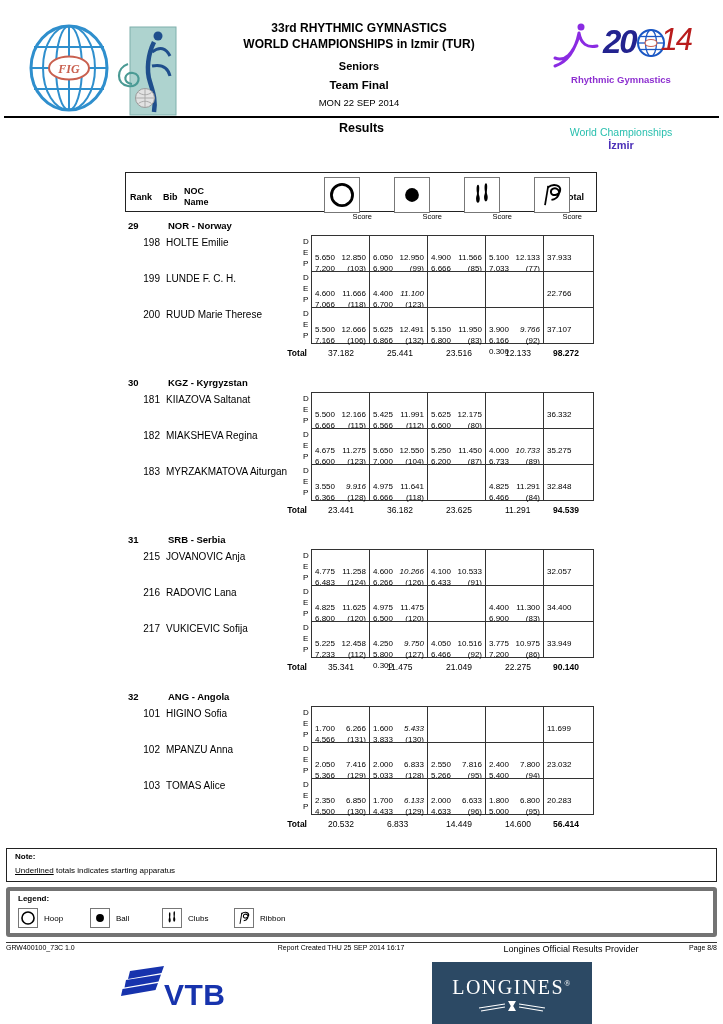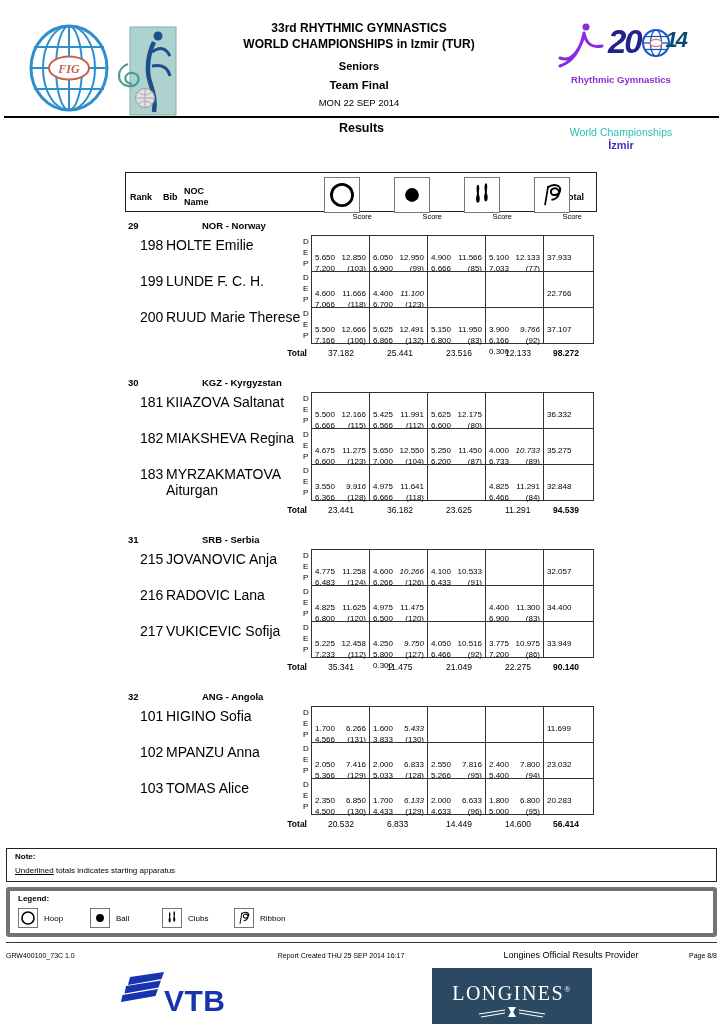--- a/index.html
+++ b/index.html
@@ -9,43 +9,43 @@
   .fig-logo{position:absolute;left:28px;top:24px;}
   .izmir-emblem{position:absolute;left:114px;top:26px;}
   .titles{position:absolute;left:190px;right:195px;top:20px;text-align:center;}
   .t1{font-weight:bold;font-size:12px;line-height:16px;}
   .t2{font-weight:bold;font-size:11px;margin-top:8px;}
   .t3{font-weight:bold;font-size:11.5px;margin-top:7px;}
   .t4{font-size:9.5px;margin-top:6px;}
   .logo2014{position:absolute;right:6px;top:20px;width:192px;text-align:center;}
   .l2014row{display:flex;align-items:flex-start;justify-content:center;height:54px;}
   .n20{font-weight:bold;font-style:italic;font-size:33px;line-height:44px;color:#23238f;letter-spacing:-2px;}
-  .n14{font-weight:bold;font-style:italic;font-size:22px;line-height:40px;color:#0c4a6e;margin-left:-5px;letter-spacing:-2px;}
+  .n14{font-weight:normal;font-style:italic;font-size:31px;line-height:40px;color:#b91c1c;margin-left:-5px;letter-spacing:-2px;}
   .lg1{font-size:9.5px;font-weight:bold;color:#8d2fd0;line-height:12px;}
   .lg2{font-size:10.5px;color:#28bfae;line-height:13px;margin-top:40px;}
   .lg3{font-size:11px;font-weight:bold;color:#4b2fb8;line-height:13px;}
   .rule{position:absolute;left:4px;right:4px;top:116px;border-top:2px solid #000;}
   .results-title{position:absolute;left:0;right:0;top:121px;text-align:center;font-weight:bold;font-size:12.5px;}
   
   .content{position:absolute;left:0;top:170px;width:723px;}
   .thead{position:relative;margin:2px 0 0 125px;width:472px;height:40px;border:1px solid #222;box-sizing:border-box;}
   .h-rank{position:absolute;left:4px;top:19px;font-weight:bold;font-size:9px;}
   .h-bib{position:absolute;left:37px;top:19px;font-weight:bold;font-size:9px;}
   .h-nocname{position:absolute;left:58px;top:13px;font-weight:bold;font-size:9px;line-height:11px;}
   .iconbox{position:absolute;top:4px;width:36px;height:36px;border:1px solid #777;box-sizing:border-box;
            display:flex;align-items:center;justify-content:center;background:#fff;}
   .scorelbl{position:absolute;top:39px;font-size:7.5px;width:44px;text-align:right;}
   .h-total{position:absolute;right:12px;top:19px;font-weight:bold;font-size:9px;}
   #teams{margin-top:8px;}
   .team{margin-left:125px;margin-bottom:17px;}
-  .team-head{display:flex;font-size:9.5px;font-weight:bold;height:13px;margin-bottom:2px;gap:34px;}
+  .team-head{display:flex;font-size:9.5px;font-weight:bold;height:13px;margin-bottom:2px;}
   .team-rank{width:43px;padding-left:3px;box-sizing:border-box;}
   .grow{display:flex;margin-top:-1px;}
   .rows .grow:first-child{margin-top:0;}
-  .gcol{width:178px;box-sizing:border-box;padding-left:15px;padding-top:2px;font-size:14px;display:flex;}
+  .gcol{width:178px;box-sizing:border-box;padding-left:15px;padding-top:2px;font-size:10px;display:flex;}
   .gbib{width:20px;text-align:right;margin-right:6px;}
   .dep{width:8px;font-size:8px;line-height:11px;padding-top:1px;}
   .cells{display:flex;}
   .cell{width:59px;height:37px;border:1px solid #333;box-sizing:border-box;margin-left:-1px;
         padding:16px 3px;font-size:8px;line-height:11px;background:#fff;}
   .cell:first-child{margin-left:0;}
   .cell.tot{width:51px;}
   .ln{display:flex;justify-content:space-between;height:11px;}
   .it{font-style:italic;}
   .trow{display:flex;margin-top:4px;font-size:8.5px;height:12px;}
@@ -53,21 +53,21 @@
   .tval{width:59px;padding-left:17px;box-sizing:border-box;}
   .tteam{width:51px;padding-left:6px;box-sizing:border-box;font-weight:bold;}
   
   .notebox{margin:16px 6px 0 6px;border:1px solid #222;border-radius:0;padding:3px 8px 6px;font-size:8px;}
   .nlabel{font-weight:bold;margin-bottom:5px;}
   .legendbox{margin:5px 6px 0 6px;border:4px solid #737373;border-radius:3px;padding:3px 8px 5px;font-size:8px;}
   .litems{display:flex;margin-top:4px;}
   .litem{display:flex;align-items:center;width:72px;}
   .lbox{width:20px;height:20px;border:1px solid #777;box-sizing:border-box;display:flex;align-items:center;
         justify-content:center;margin-right:6px;background:#fff;}
-  .footer{margin:5px 6px 0 6px;border-top:1px solid #333;padding-top:7px;display:flex;align-items:center;font-size:7px;}
+  .footer{margin:5px 6px 0 6px;border-top:1px solid #333;padding-top:1px;display:flex;align-items:flex-start;font-size:7px;}
   .f-left{flex:0 0 200px;}
   .f-center{flex:0 0 270px;text-align:center;}
   .f-provider{flex:0 0 190px;text-align:center;font-size:9px;}
   .f-page{flex:1;text-align:right;}
   
   .sponsors{position:relative;height:78px;margin-top:8px;}
   .vtb{position:absolute;left:116px;top:4px;display:flex;color:#1733ad;}
   .vtb-text{font-size:30px;font-weight:bold;letter-spacing:0.5px;margin-top:12px;}
   .longines{position:absolute;left:432px;top:0;width:160px;height:66px;background:#2c4964;color:#fff;
             display:flex;flex-direction:column;align-items:center;justify-content:center;}

